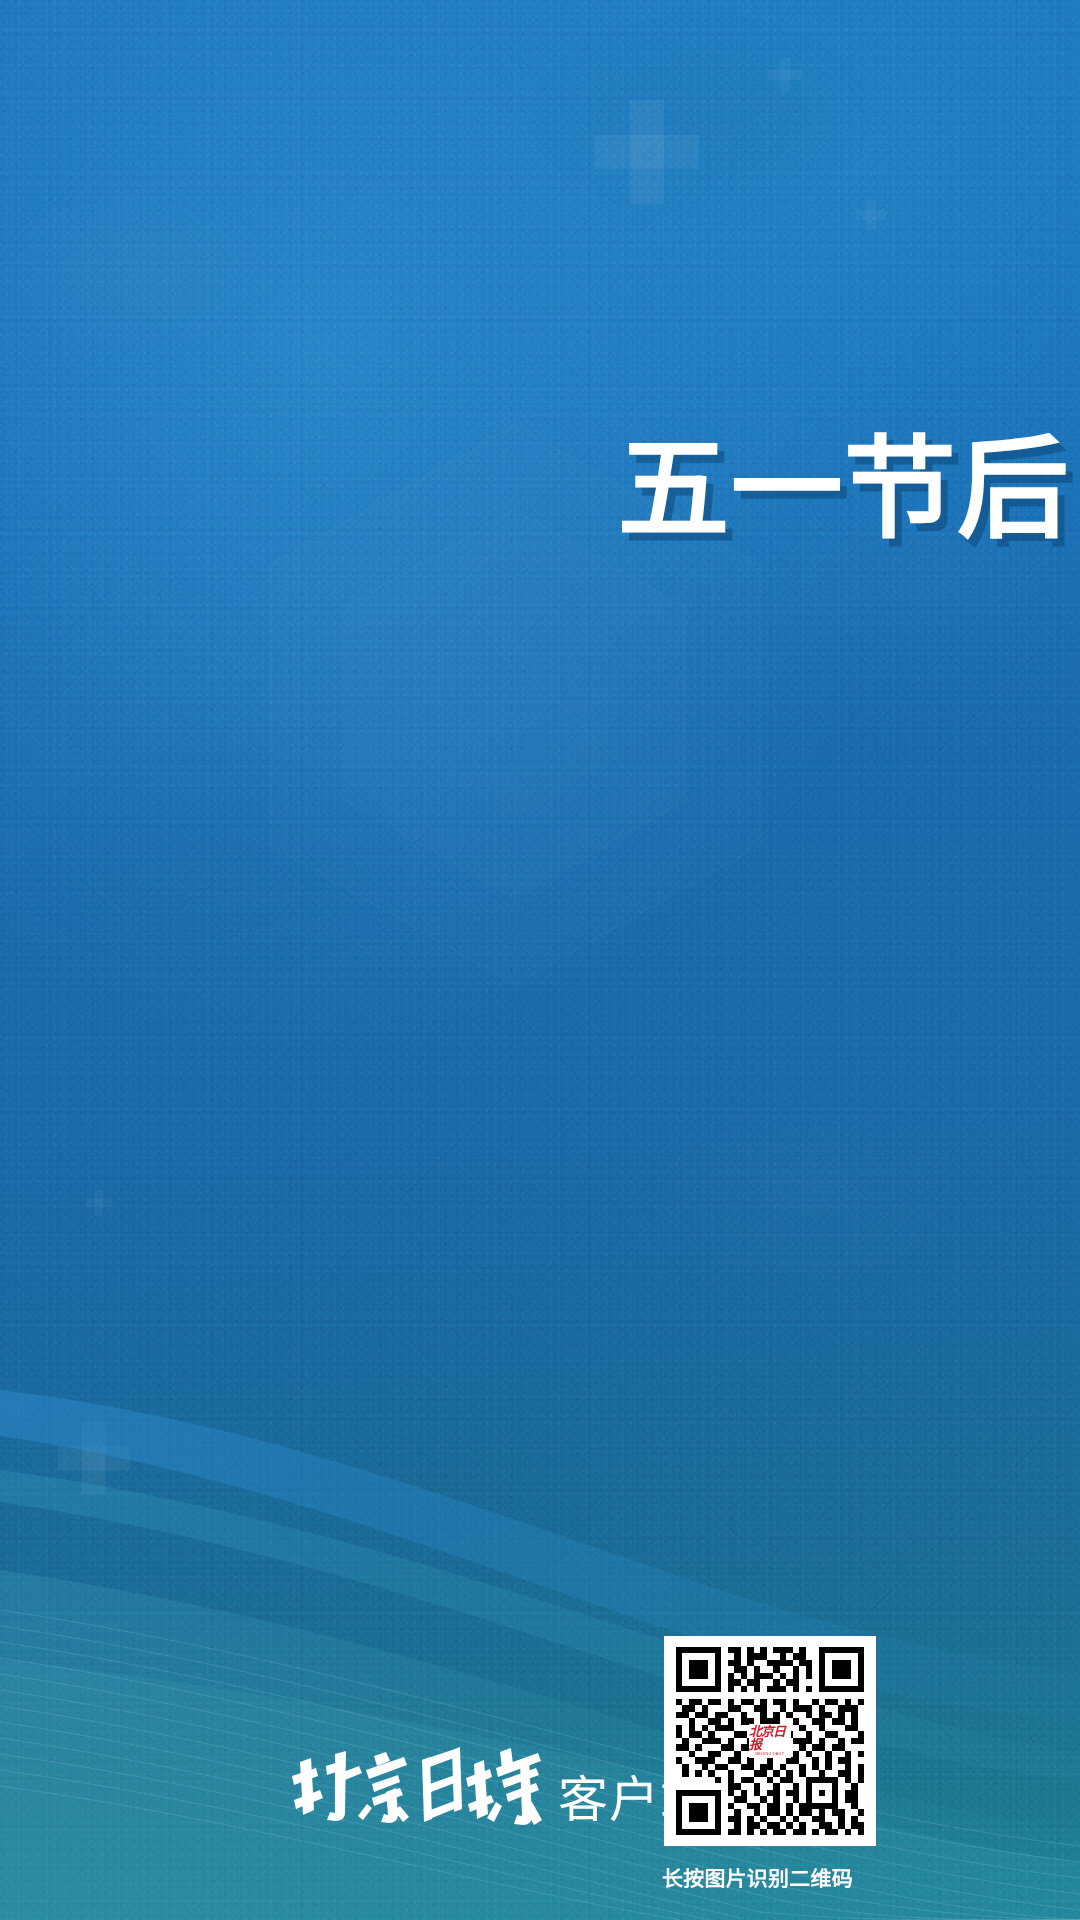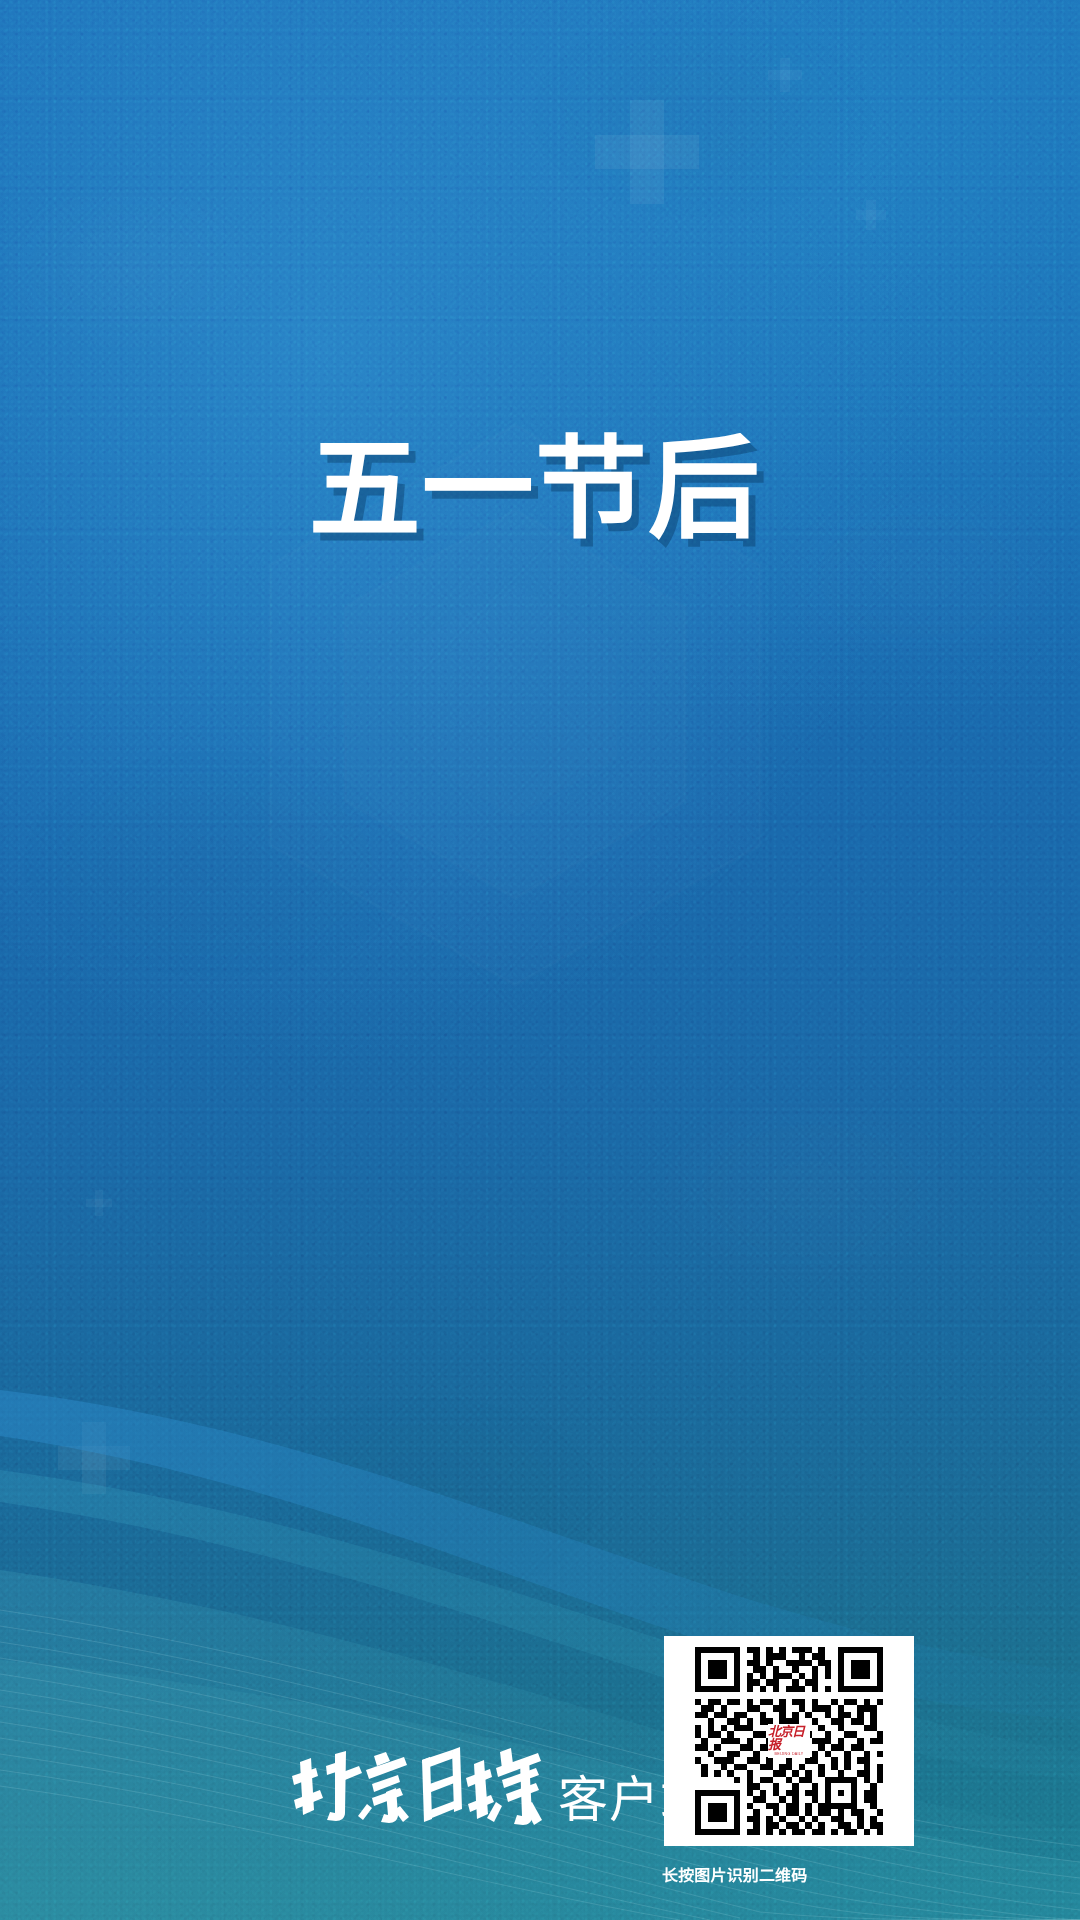--- a/index.html
+++ b/index.html
@@ -101,21 +101,21 @@
     left: 0; bottom: 0;
     width: 1080px; height: 560px;
     pointer-events: none;
   }
 
   
   .headline {
     position: absolute;
     left: 0; right: 10px;
     top: 432px;
-    text-align: center;
+    text-align: right;
     z-index: 5;
   }
   .hl-line {
     display: block;
     font-family: "DejaVu Sans", "Liberation Sans", sans-serif;
     font-weight: 700;
     line-height: 1.02;
     letter-spacing: .01em;
     white-space: nowrap;
   }
@@ -162,21 +162,21 @@
 
   
   .qr-block {
     position: absolute;
     left: 664px;
     top: 1636px;
     width: 232px;
     z-index: 6;
   }
   .qr-card {
-    width: 250px;
+    width: 212px;
     height: 210px;
     background: #ffffff;
     padding: 11px;
     box-sizing: border-box;
     position: relative;
   }
   .qr-card svg { display: block; width: 100%; height: 100%; }
   .qr-logo {
     position: absolute;
     left: 50%;
@@ -202,21 +202,21 @@
   .qr-logo .en {
     font-family: "Liberation Sans", sans-serif;
     font-size: 3.6px;
     color: #c7202a;
     letter-spacing: .3px;
     margin-top: 2px;
   }
   .qr-caption {
     margin-top: 16px;
     font-family: "DejaVu Sans", "Liberation Sans", sans-serif;
-    font-size: 16px;
+    font-size: 21px;
     font-weight: 700;
     color: #ffffff;
     white-space: nowrap;
     letter-spacing: .01em;
     text-align: left;
     margin-left: -2px;
   }
 </style>
 </head>
 <body>

